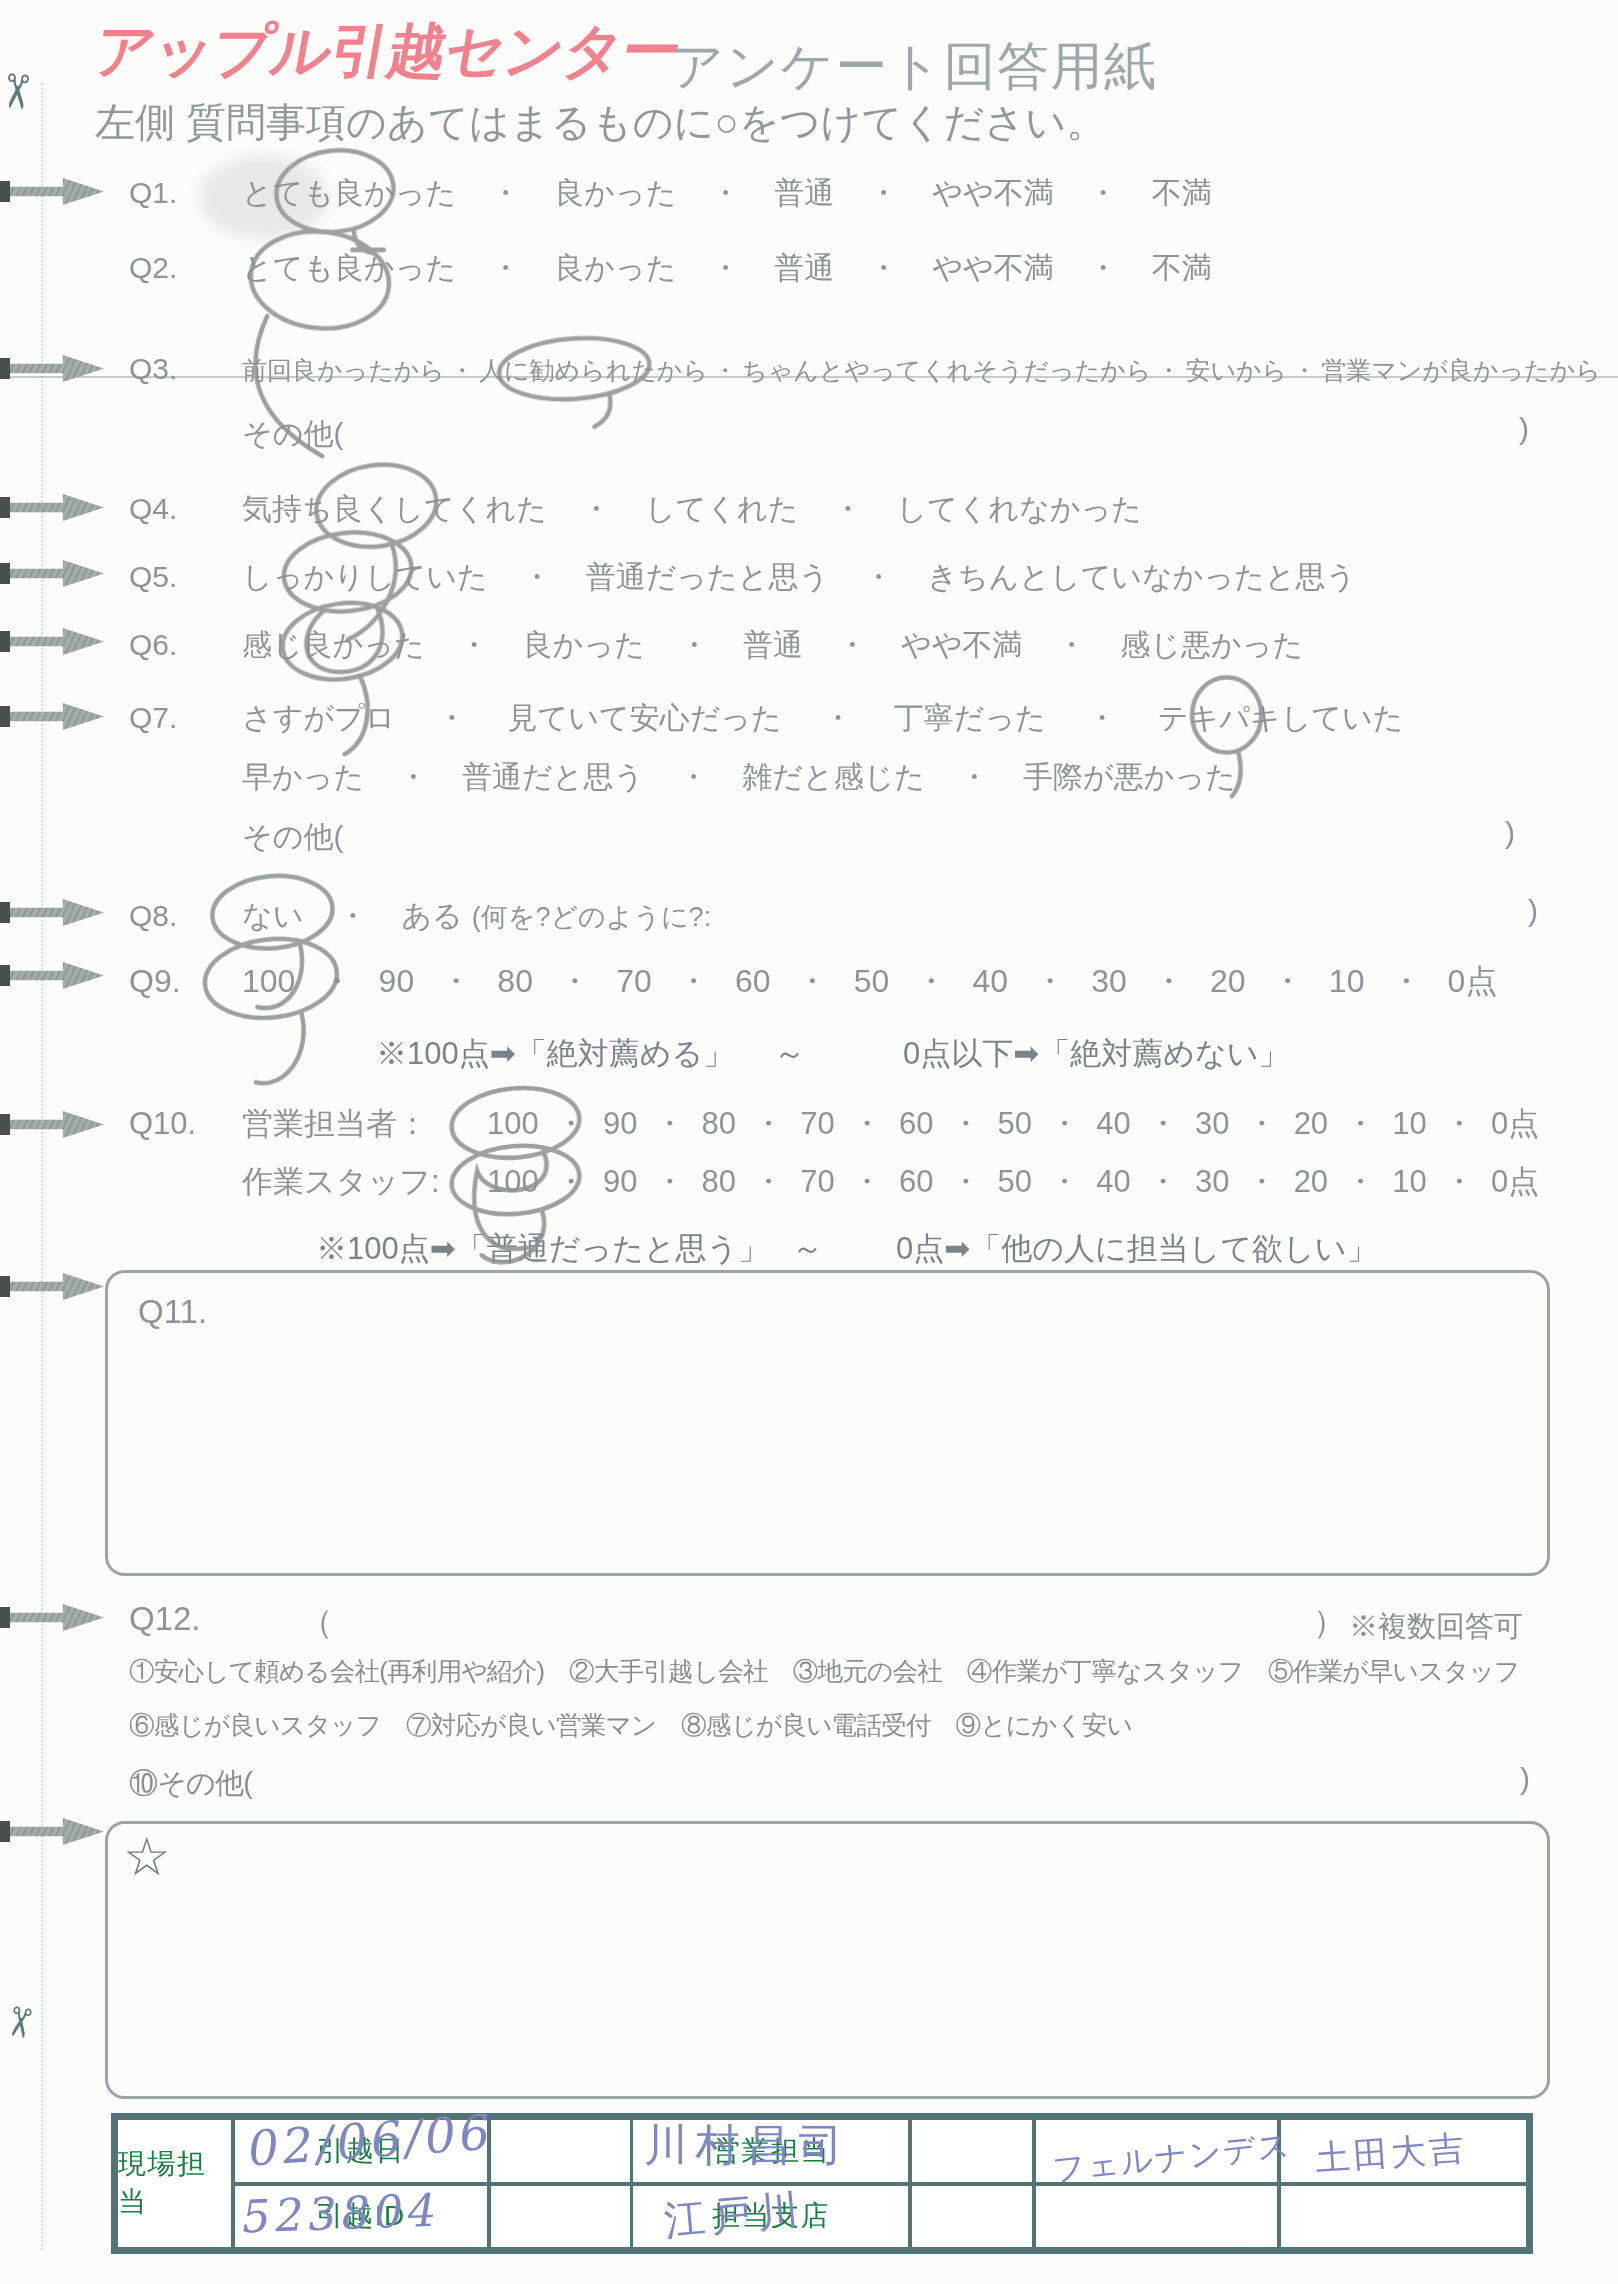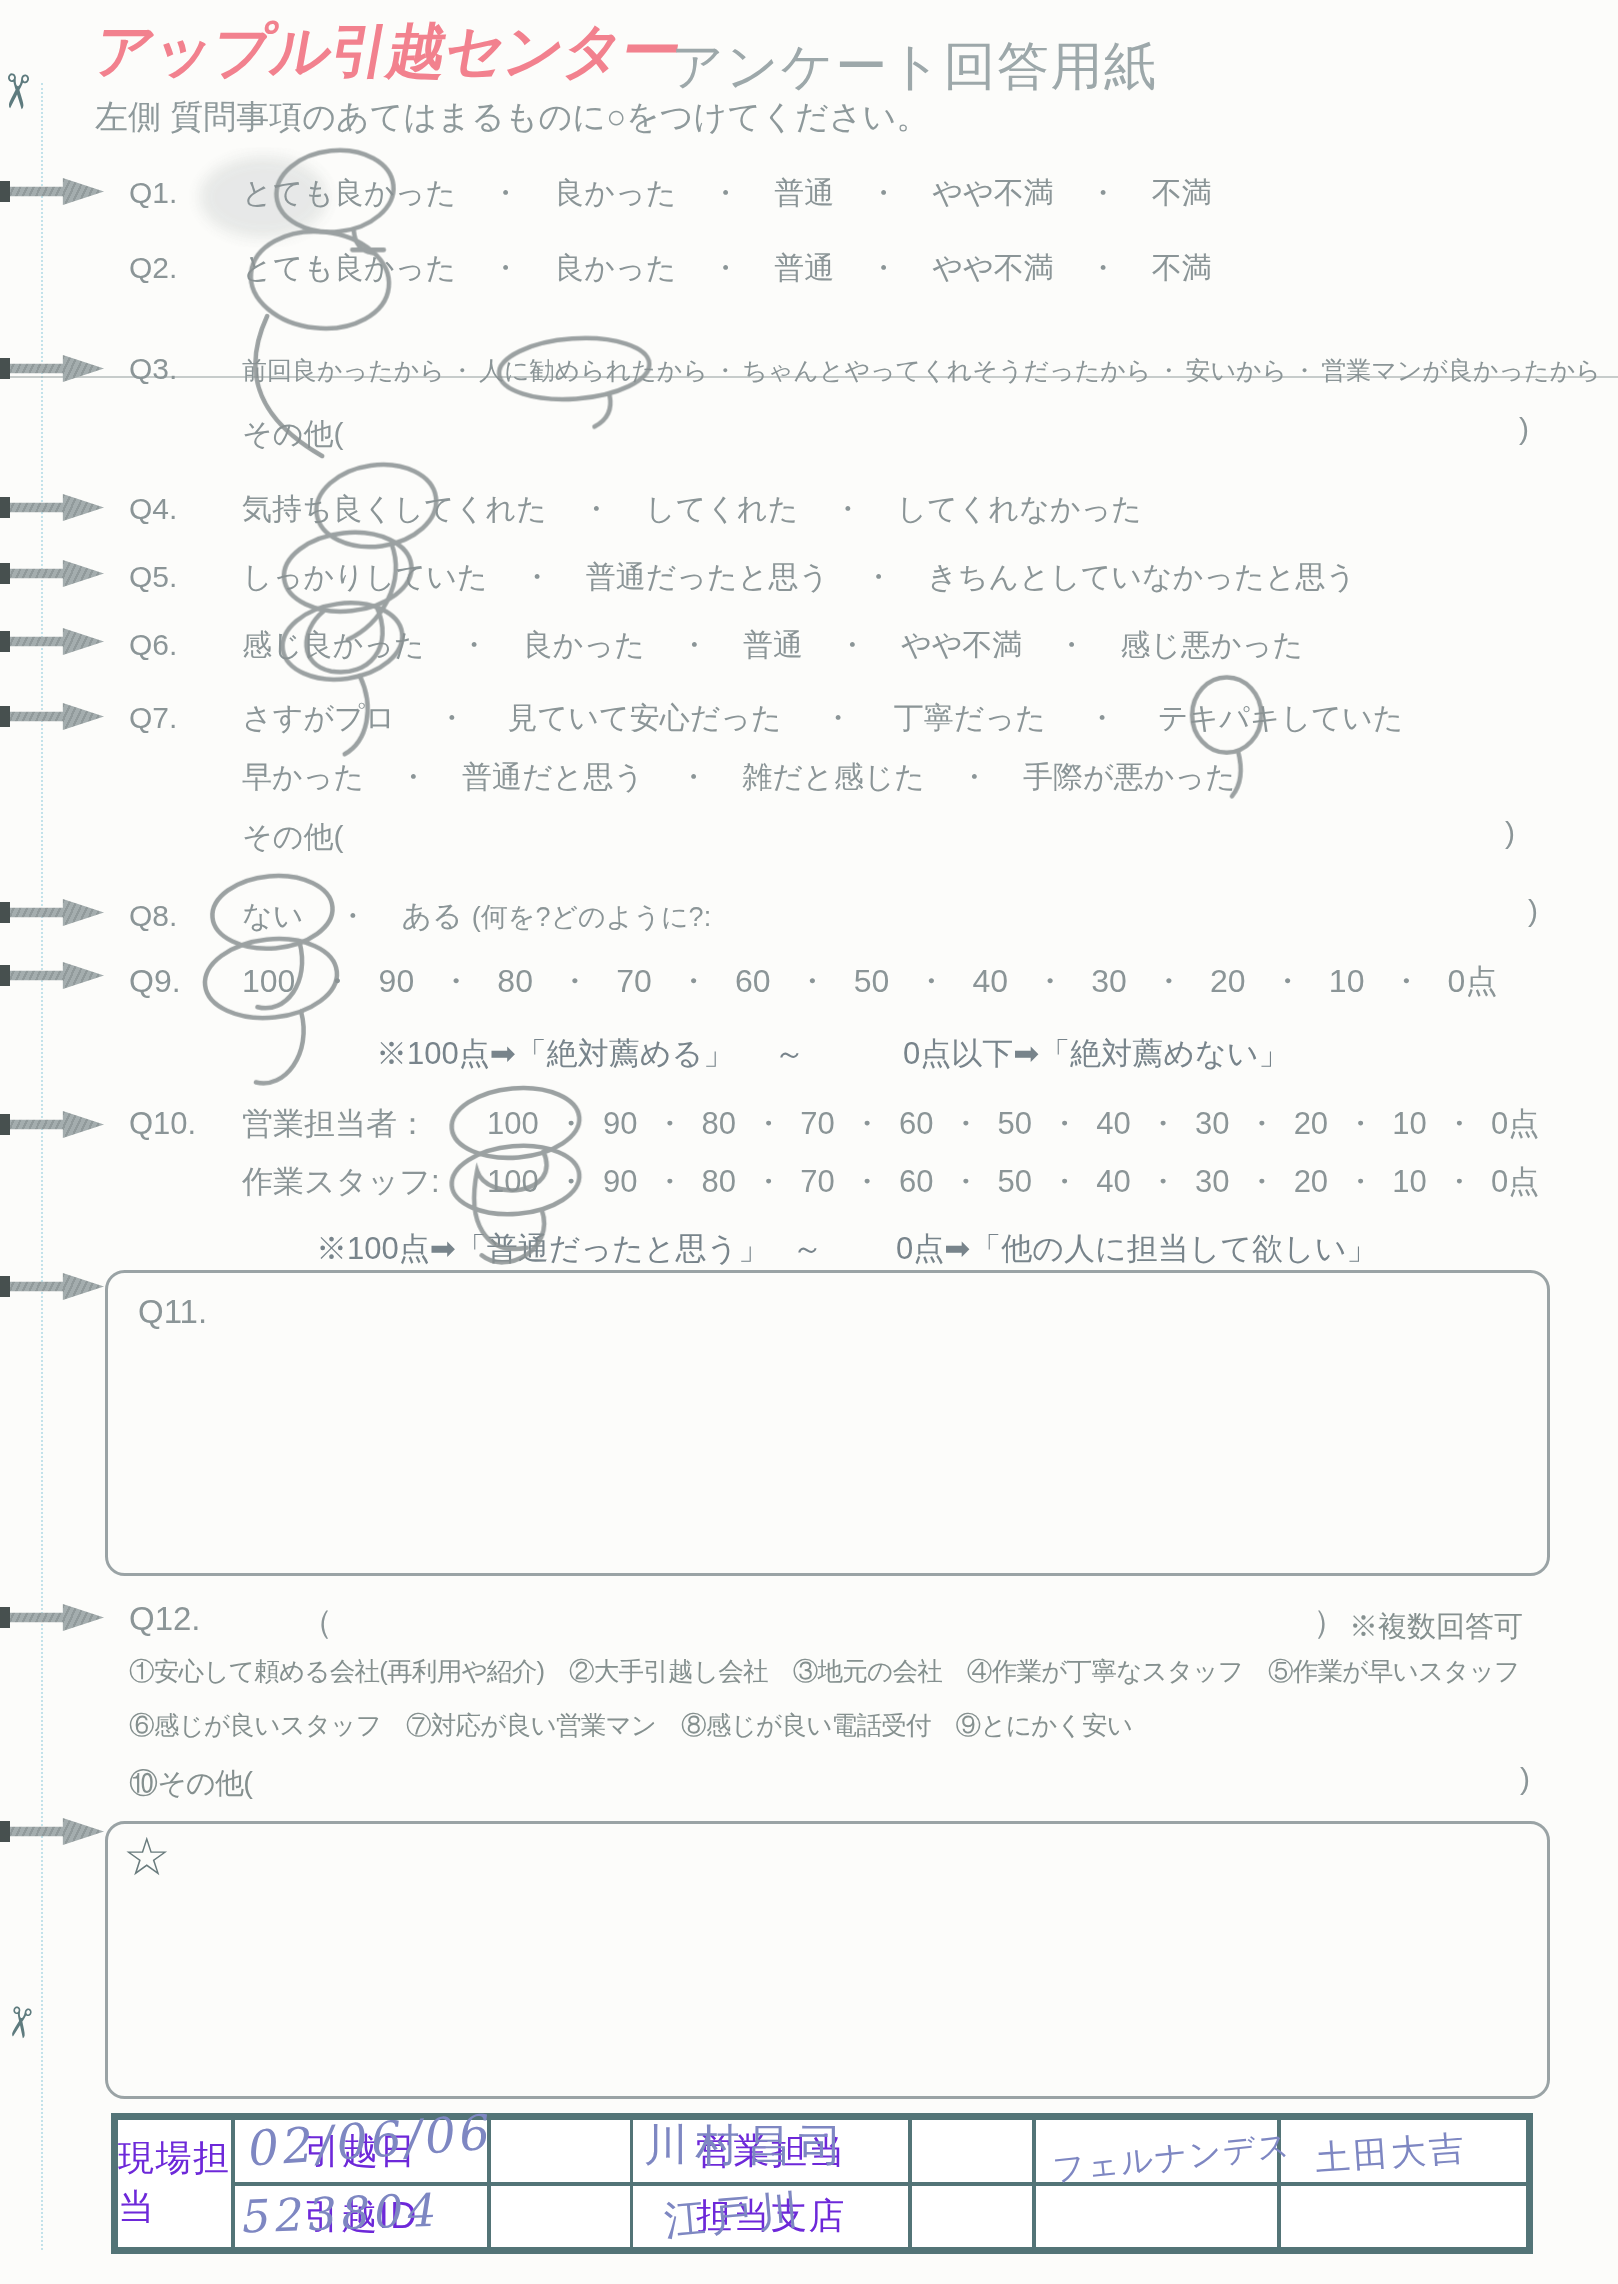--- a/index.html
+++ b/index.html
@@ -13,21 +13,21 @@
   
   .arrow{position:absolute;left:6px;width:98px;height:27px;
          clip-path:polygon(0 32%,58% 32%,58% 0,100% 50%,58% 100%,58% 68%,0 68%);
          background:repeating-linear-gradient(115deg,#a4adae 0 3.8px,#919a9b 3.8px 6px);}
   .stub{position:absolute;left:0;width:9.8px;height:21px;background:#47504f;}
   
   .brand{position:absolute;left:95px;top:12px;font-size:59px;font-weight:900;color:#f2818e;
          transform:skewX(-10deg);letter-spacing:-1.5px;white-space:nowrap;}
   .doctitle{position:absolute;left:671px;top:32px;font-size:52px;color:#9da8aa;font-weight:500;
             letter-spacing:1.5px;white-space:nowrap;}
-  .instruction{position:absolute;left:95px;top:95px;font-size:33px;color:#8e999b;white-space:nowrap;}
+  .instruction{position:absolute;left:95px;top:95px;font-size:40px;color:#8e999b;white-space:nowrap;}
   
   .qrow{position:absolute;left:129px;white-space:nowrap;font-size:30px;color:#8b9597;}
   .qlabel{display:inline-block;width:113px;}
   .dot{color:#8b9597;}
   .sep-a{margin:0 34px;}  .sep-b{margin:0 4.5px;}  .sep-c{margin:0 41px;}
   .sep-d{margin:0 25.6px;}  .sep-e{margin:0 16.6px;}
   .small-inline{font-size:27px;margin-left:9px;}
   .paren{position:absolute;font-size:30px;color:#8b9597;}
   .note{position:absolute;font-size:31px;color:#78848b;white-space:nowrap;}
   .prefix{display:inline-block;width:245px;}
@@ -36,21 +36,21 @@
           background:transparent;padding-left:9px;}
   .boxlabel{position:absolute;left:30px;top:19.6px;font-size:33px;color:#8b9597;}
   .star{position:absolute;left:15px;top:1.5px;font-size:53px;color:#697b7d;}
   
   .q12line{position:absolute;left:129px;font-size:25.6px;letter-spacing:-0.8px;color:#85908f;white-space:nowrap;}
   
   #footer-table{position:absolute;left:111px;top:2113px;display:grid;
      grid-template-columns:113px 252px 139px 275px 120px 241px 245px;
      grid-template-rows:62px 61px;gap:3.8px;border:7.5px solid #537477;background:#537477;}
   .cell{background:#fff;display:flex;align-items:center;justify-content:center;
-        font-size:36px;color:#6d28d9;letter-spacing:1.5px;}
+        font-size:28px;color:#15803d;letter-spacing:1.5px;}
   .cell.blank{justify-content:flex-start;}
   .span2{grid-row:1/3;}
   .hand{position:absolute;color:#7e87c2;font-family:"DejaVu Serif",serif;white-space:nowrap;z-index:7;}
   svg.circles{position:absolute;left:0;top:0;z-index:5;pointer-events:none;}
 </style>
 </head>
 <body>
 
 <div id="page">
 

